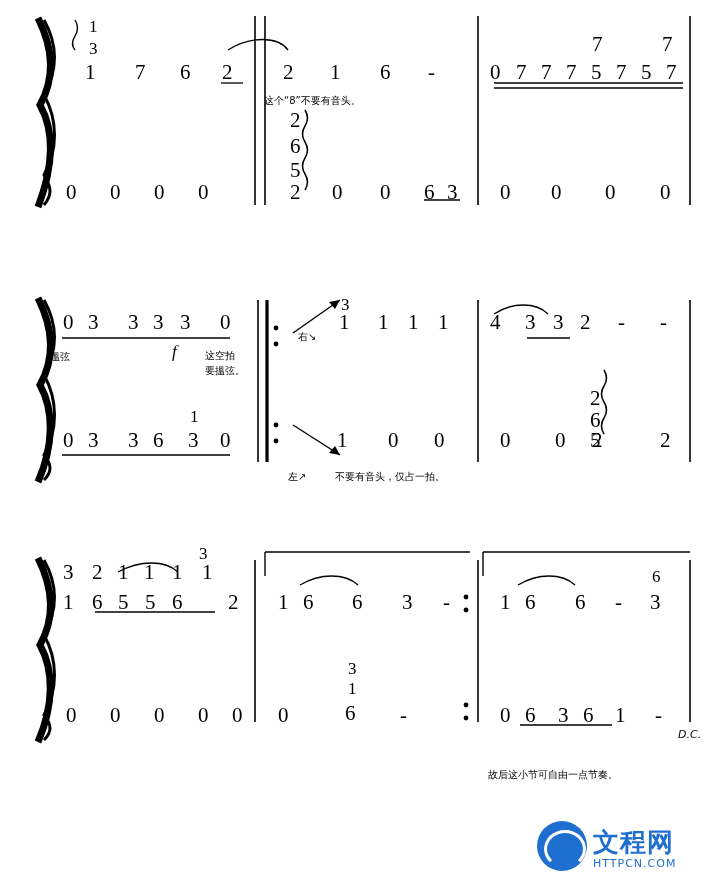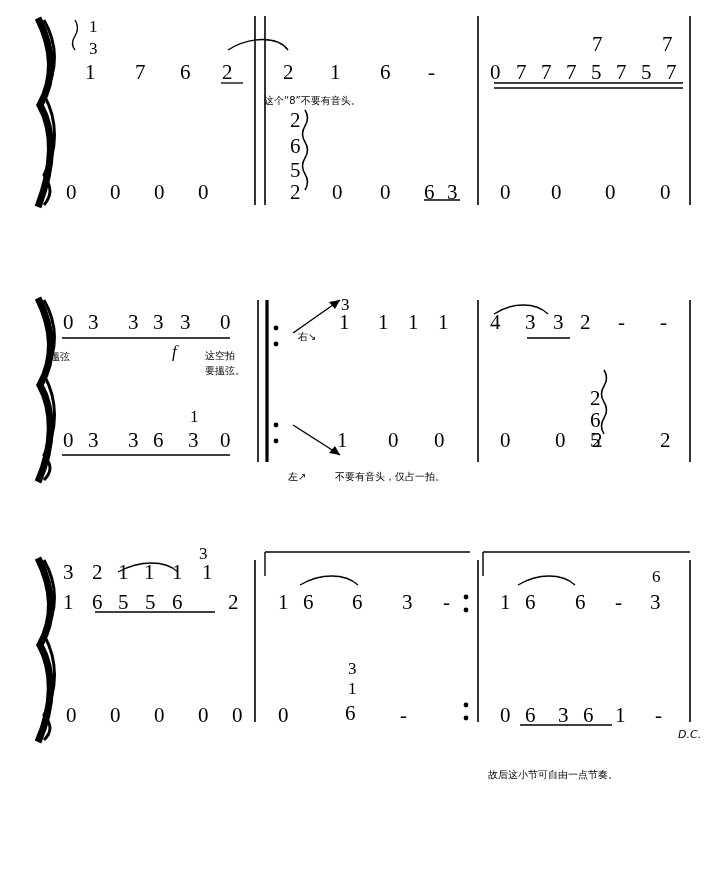--- a/index.html
+++ b/index.html
@@ -301,14 +301,21 @@
     <span class="num" style="left:525px;top:705px;">6</span>
     <span class="num" style="left:558px;top:705px;">3</span>
     <span class="num" style="left:583px;top:705px;">6</span>
     <span class="num" style="left:615px;top:705px;">1</span>
     <span class="num" style="left:655px;top:705px;">-</span>
 
     <span class="cn" style="left:678px;top:728px;font-style:italic;font-size:11px;">D.C.</span>
     <span class="cn" style="left:488px;top:752px;margin-top:16px;">故后这小节可自由一点节奏。</span>
   </div>
 
+  <div class="wm">
+    <div class="wm-circle">
+      <div class="wm-inner"></div>
+    </div>
+    <div class="wm-text">文程网</div>
+    <div class="wm-sub">HTTPCN.COM</div>
+  </div>
 
 </div>
 
 </body></html>

